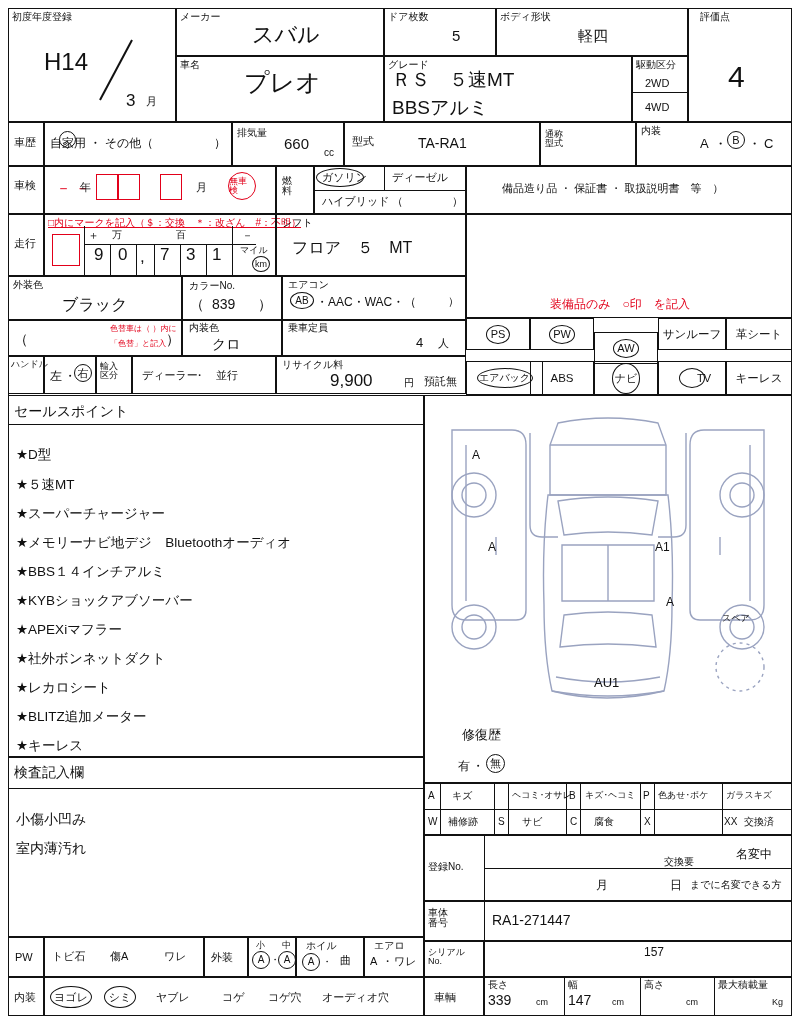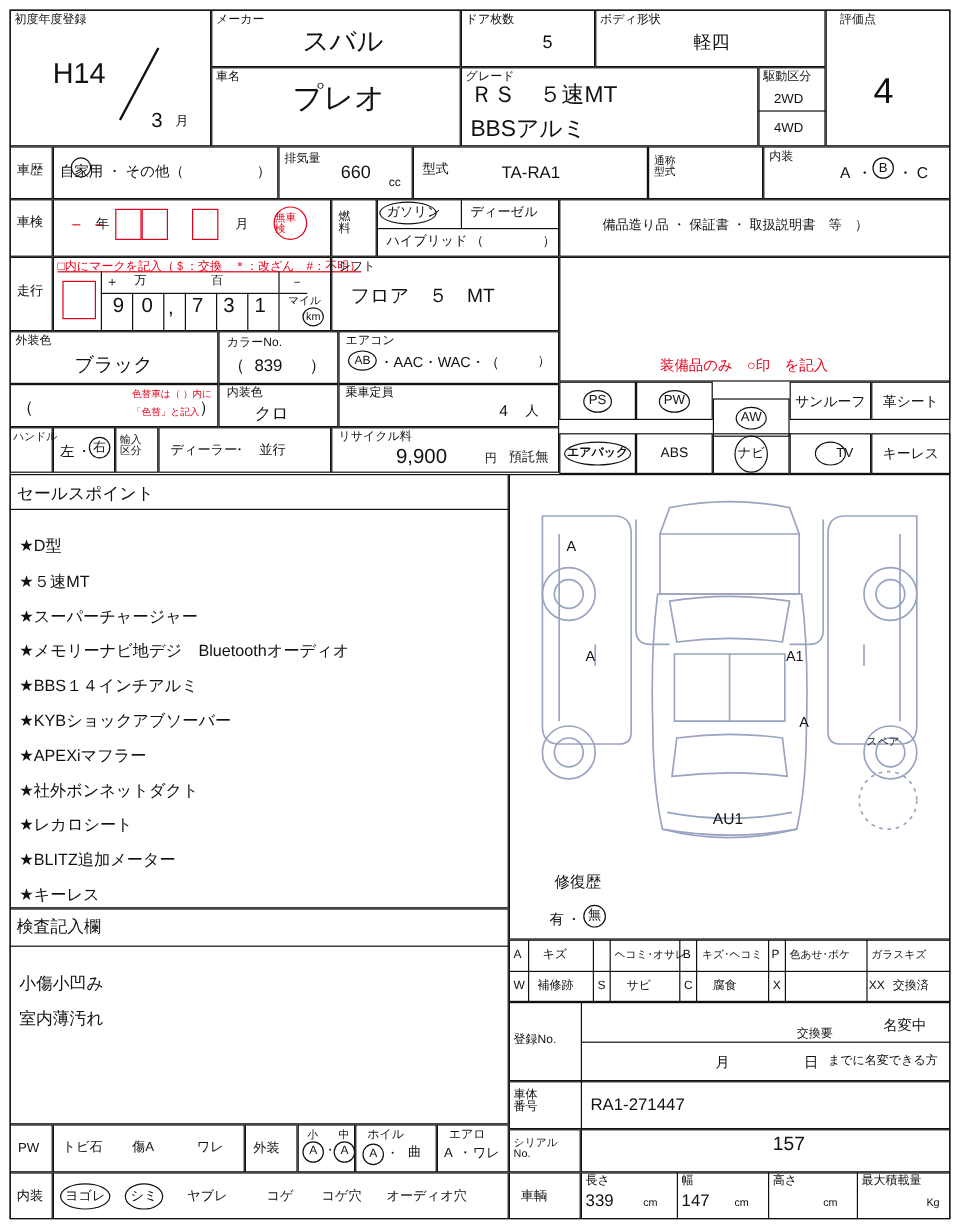--- a/index.html
+++ b/index.html
@@ -268,21 +268,21 @@
   <div class="txt" style="left:142px;top:370px;font-size:11px;">ディーラー</div>
   <div class="txt" style="left:194px;top:370px;font-size:11px;">・</div>
   <div class="txt" style="left:216px;top:370px;font-size:11px;">並行</div>
 
   <div class="bx" style="left:276px;top:356px;width:190px;height:38px;"></div>
   <div class="lbl" style="left:282px;top:360px;">リサイクル料</div>
   <div class="txt" style="left:330px;top:372px;font-size:17px;">9,900</div>
   <div class="txt" style="left:404px;top:378px;font-size:10px;">円</div>
   <div class="txt" style="left:424px;top:376px;font-size:11px;">預託無</div>
 
-  <div class="eq-cell" style="left:466px;top:361px;width:64px;height:34px;font-weight:bold;">
+  <div class="eq-cell" style="left:466px;top:361px;width:77px;height:34px;">
     <span class="circ" style="position:relative;left:0;top:0;width:56px;height:20px;font-size:10px;">
         <span>エアバック</span>
       </span>
   </div>
   <div class="eq-cell" style="left:530px;top:361px;width:64px;height:34px;">
       <span>ABS</span>
     </div>
   <div class="eq-cell" style="left:594px;top:361px;width:64px;height:34px;">
     <span class="circ" style="position:relative;left:0;top:0;width:28px;height:31px;">
         <span>ナビ</span>
@@ -482,18 +482,18 @@
   <div class="vline" style="left:564px;top:977px;height:39px;"></div>
   <div class="vline" style="left:640px;top:977px;height:39px;"></div>
   <div class="vline" style="left:714px;top:977px;height:39px;"></div>
   <div class="lbl" style="left:488px;top:980px;">長さ</div>
   <div class="txt" style="left:488px;top:993px;font-size:14px;">339</div>
   <div class="txt" style="left:536px;top:998px;font-size:9px;">cm</div>
   <div class="lbl" style="left:568px;top:980px;">幅</div>
   <div class="txt" style="left:568px;top:993px;font-size:14px;">147</div>
   <div class="txt" style="left:612px;top:998px;font-size:9px;">cm</div>
   <div class="lbl" style="left:644px;top:980px;">高さ</div>
-  <div class="txt" style="left:644px;top:946px;font-size:16px;">157</div>
+  <div class="txt" style="left:644px;top:946px;font-size:12px;">157</div>
   <div class="txt" style="left:686px;top:998px;font-size:9px;">cm</div>
   <div class="lbl" style="left:718px;top:980px;">最大積載量</div>
   <div class="txt" style="left:772px;top:998px;font-size:9px;">Kg</div>
 
 </div>
 
 </body></html>

